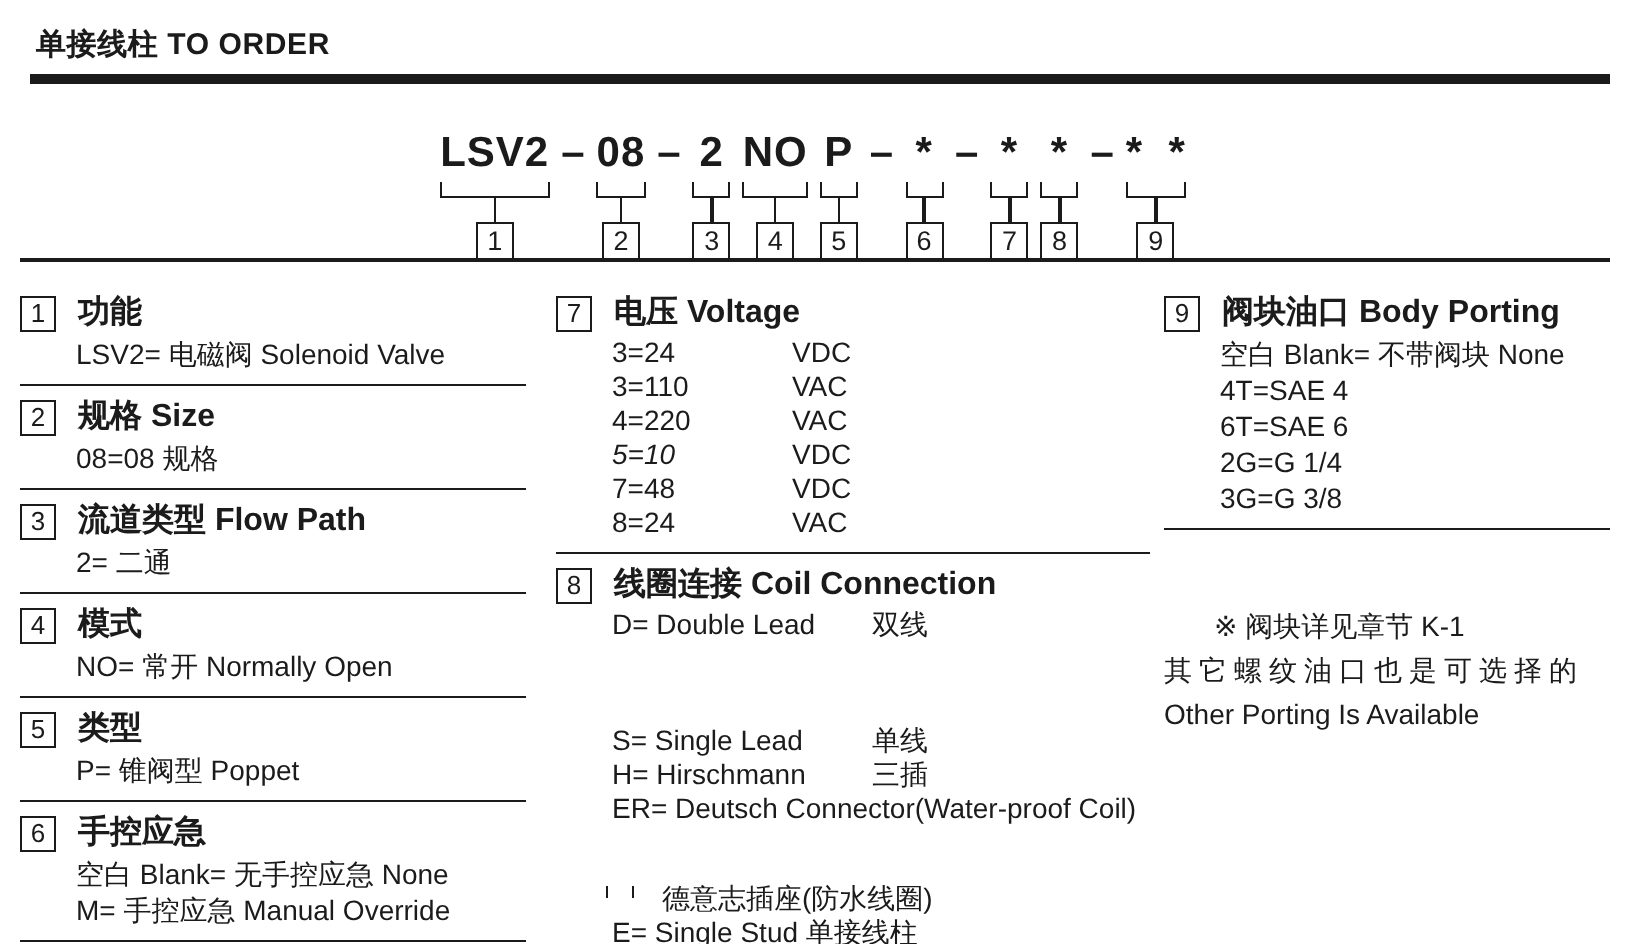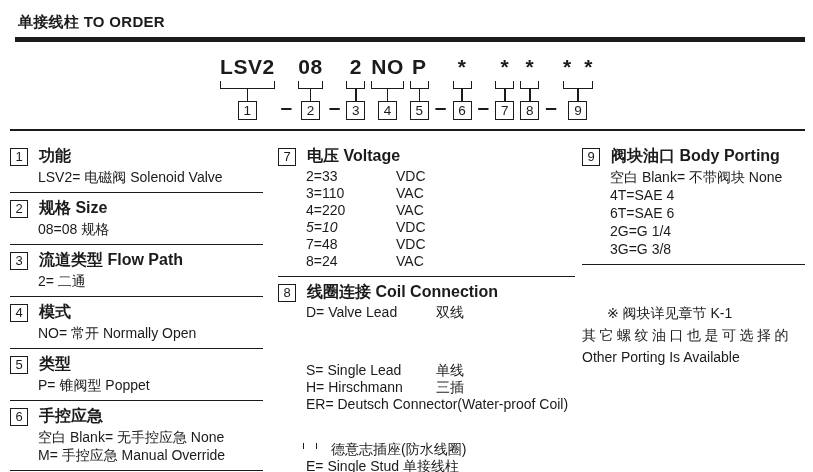--- a/index.html
+++ b/index.html
@@ -11,22 +11,22 @@
   }
   .page-title{
     position:absolute;left:18px;top:13px;
     font-size:15px;font-weight:bold;letter-spacing:.3px;white-space:nowrap;
   }
   .thick-rule{position:absolute;left:15px;right:8px;top:37px;height:5px;background:#1b1b1b;}
   .thin-rule{position:absolute;left:10px;right:8px;top:129px;height:2px;background:#1b1b1b;}
 
   
   .diagram{
-    position:absolute;left:0;right:0;top:54px;
-    display:flex;justify-content:center;align-items:flex-end;
+    position:absolute;left:0;right:0;top:64px;
+    display:flex;justify-content:center;align-items:flex-start;
   }
   .unit{display:flex;flex-direction:column;align-items:center;margin:0 3px;}
   .seg-text{
     font-size:21px;font-weight:bold;height:26px;line-height:26px;
     white-space:pre;letter-spacing:.5px;
   }
   .dash-text{font-size:21px;font-weight:bold;height:26px;line-height:26px;margin:0 3px;}
   .bracket{
     align-self:stretch;height:7px;margin-top:1px;
     border-left:1.6px solid #1b1b1b;border-right:1.6px solid #1b1b1b;border-bottom:1.6px solid #1b1b1b;
@@ -190,35 +190,35 @@
       </div>
     </div>
   </div>
 <div class="column col-middle">
     <div class="item">
       <div class="item-head">
         <div class="numbox small">7</div>
         <div class="item-title">电压 Voltage</div>
       </div>
       <div class="lines">
-        <div class="line"><span class="lt" style="min-width: 90px;">2=33</span><span>VDC</span></div>
+        <div class="line"><span class="lt" style="min-width: 90px;">3=24</span><span>VDC</span></div>
         <div class="line"><span class="lt" style="min-width: 90px;">3=110</span><span>VAC</span></div>
         <div class="line"><span class="lt" style="min-width: 90px;">4=220</span><span>VAC</span></div>
         <div class="line"><span class="lt" style="min-width: 90px; font-style: italic;">5=10</span><span>VDC</span></div>
         <div class="line"><span class="lt" style="min-width: 90px;">7=48</span><span>VDC</span></div>
         <div class="line"><span class="lt" style="min-width: 90px;">8=24</span><span>VAC</span></div>
       </div>
     </div>
     <div class="item">
       <div class="item-head">
         <div class="numbox small">8</div>
         <div class="item-title">线圈连接 Coil Connection</div>
       </div>
       <div class="lines">
-        <div class="line"><span class="lt" style="min-width: 130px;">D= Valve Lead</span><span>双线</span></div>
+        <div class="line"><span class="lt" style="min-width: 130px;">D= Double Lead</span><span>双线</span></div>
         <div class="line"><span class="lt" style="min-width: 130px; margin-top: 41px;">S= Single Lead</span><span>单线</span></div>
         <div class="line"><span class="lt" style="min-width: 130px;">H= Hirschmann</span><span>三插</span></div>
         <div class="line">ER= Deutsch Connector(Water-proof Coil)</div>
         <div class="line indent">德意志插座(防水线圈)</div>
         <div class="line">E= Single Stud 单接线柱</div>
         <div class="line"><span class="lt" style="min-width: 130px;">B= Double Spade</span><span>双插</span></div>
       </div>
     </div>
   </div>
 <div class="column col-right">

